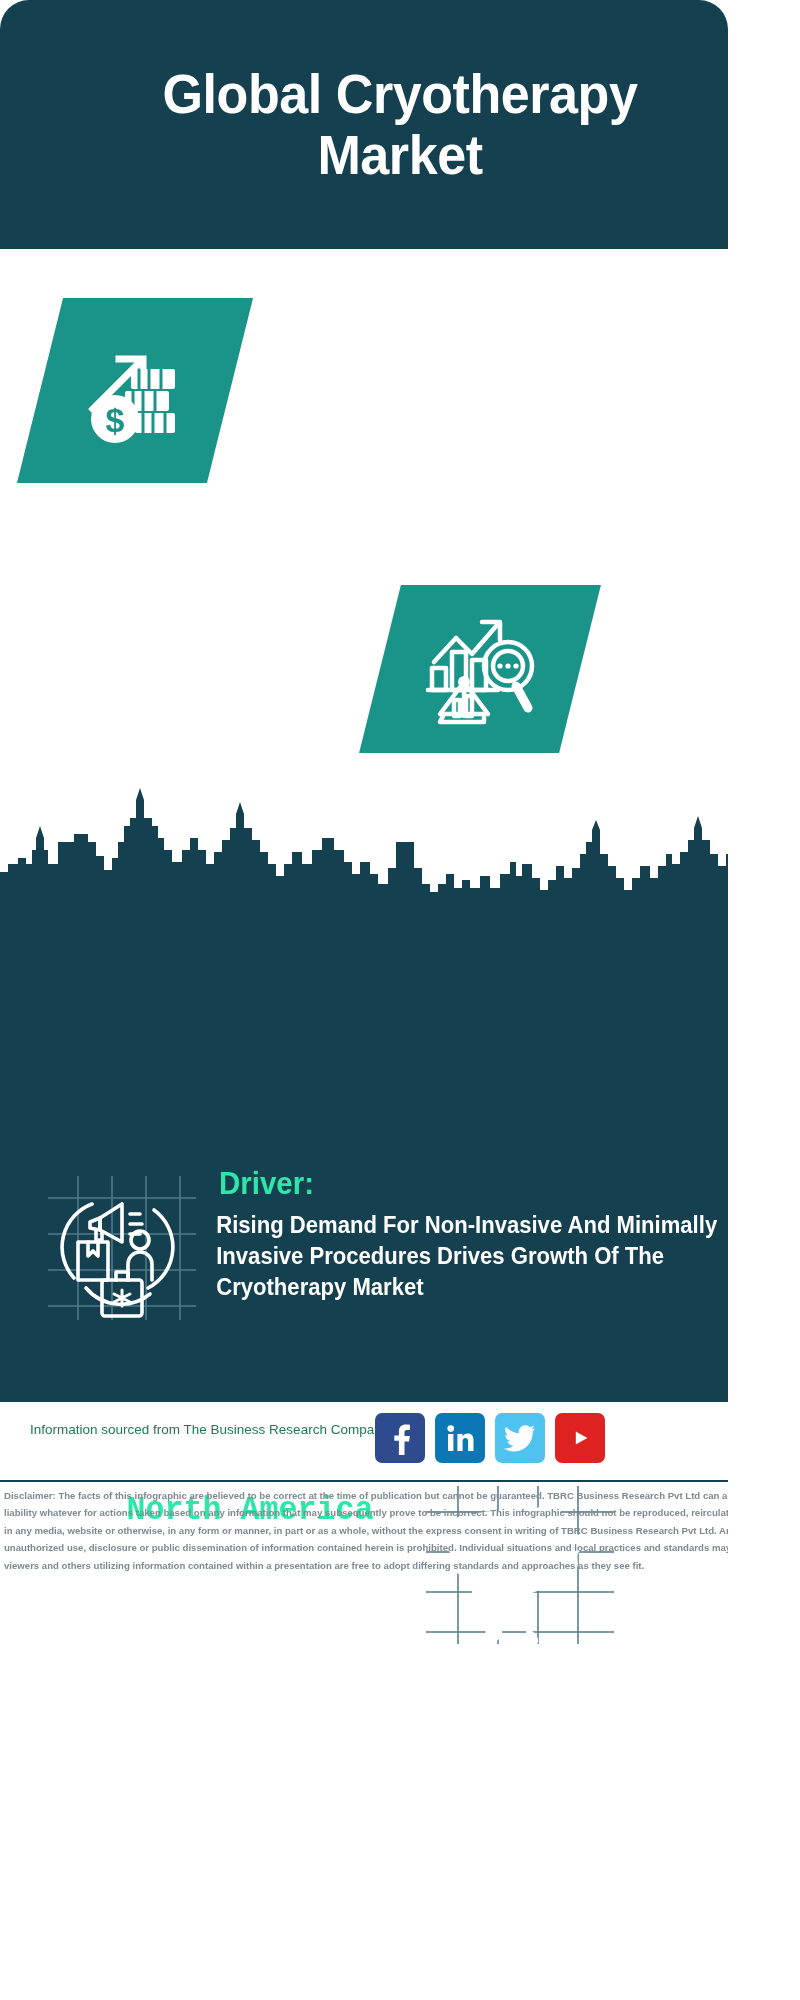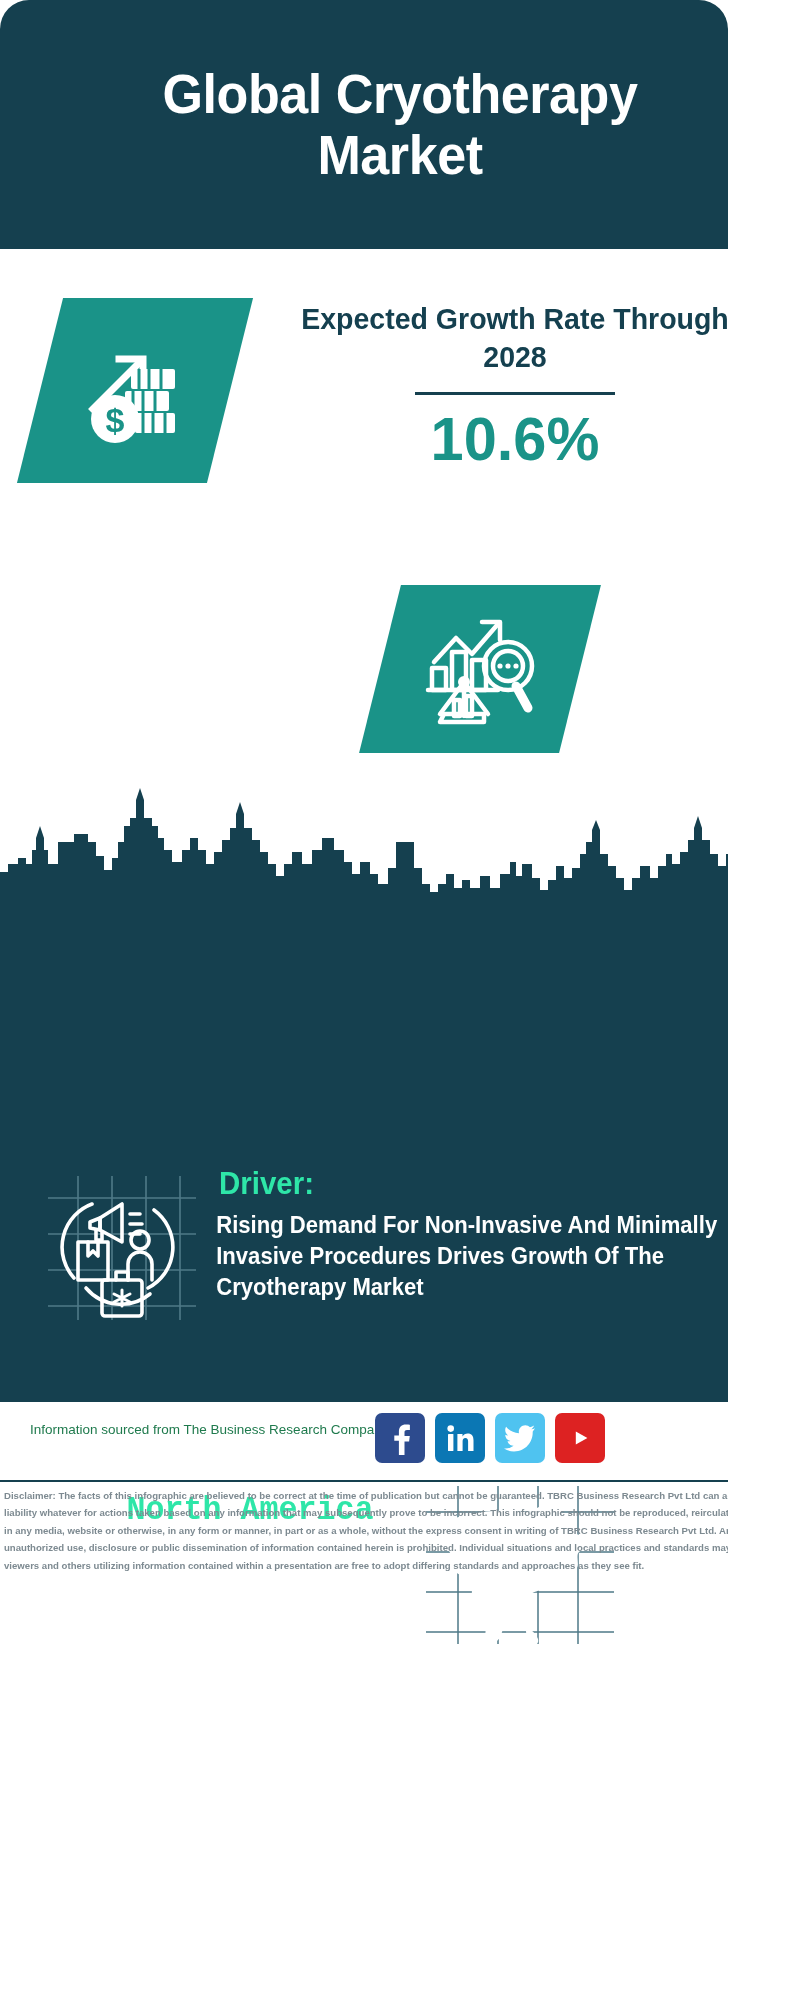--- a/index.html
+++ b/index.html
@@ -246,25 +246,20 @@
           <path d="M64 38 v20 M74 38 v20 M86 38 v20"></path>
           <path d="M58 60 v20 M68 60 v20 M80 60 v20"></path>
           <path d="M68 82 v20 M78 82 v20 M90 82 v20"></path>
         </g>
         <circle cx="40" cy="88" r="24" fill="#ffffff"></circle>
         <text x="40" y="101" font-family="Liberation Sans, sans-serif" font-size="34" font-weight="bold" fill="#1a9388" text-anchor="middle">$</text>
       </svg>
     </div>
   </div>
 
-  <div class="stat1-text">
-    <div class="stat-label">Expected Growth Rate Through 2028</div>
-    <div class="stat-rule"></div>
-    <div class="stat-value">10.6%</div>
-  </div>
 
 
   <div class="para stat2-icon">
     <div class="para-inner">
       <svg width="120" height="118" viewBox="0 0 120 118" aria-hidden="true">
         <g fill="none" stroke="#ffffff" stroke-width="4.5" stroke-linecap="round" stroke-linejoin="round">
           <path d="M14 52 L36 28 L52 44 L78 14"></path>
           <path d="M62 12 L80 12 L80 30"></path>
           <rect x="12" y="58" width="14" height="22"></rect>
           <rect x="32" y="42" width="14" height="38"></rect>

